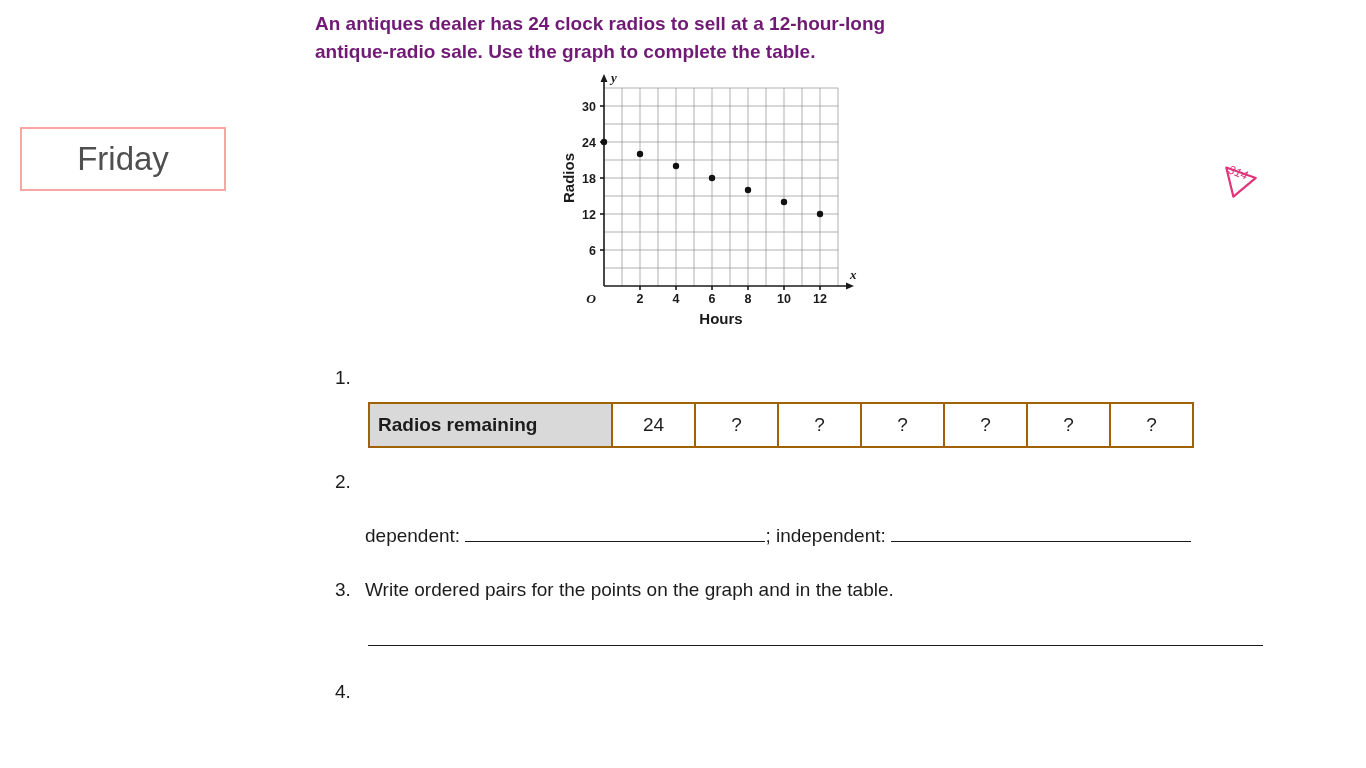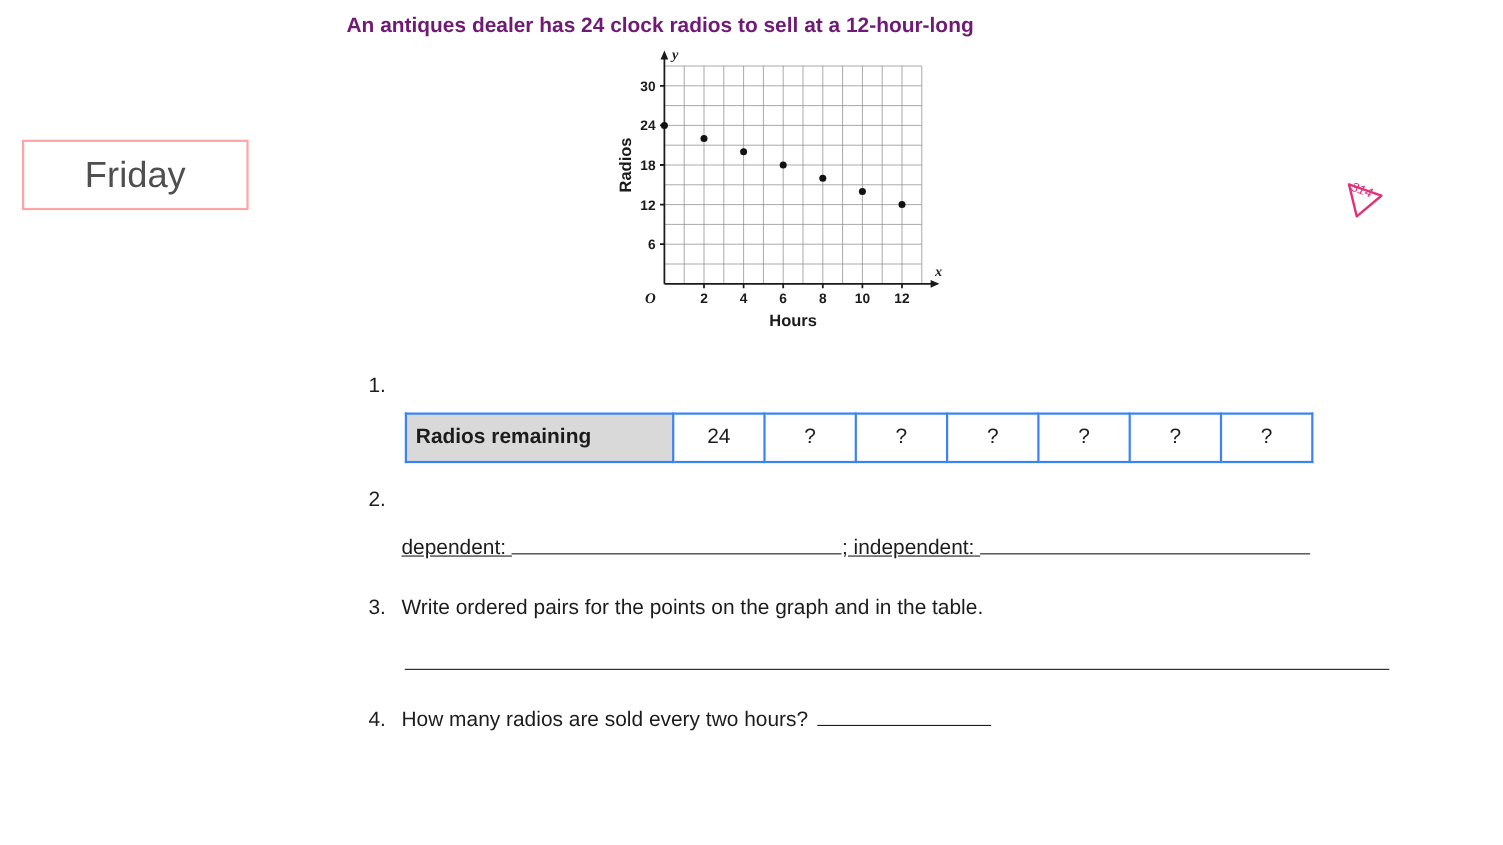--- a/index.html
+++ b/index.html
@@ -53,35 +53,35 @@
   .q3 { margin-top: 26px; }
   .q4 { margin-top: 32px; }
   .var { font-style: italic; }
 
   
   table.data-table {
     border-collapse: collapse;
     margin: 10px 0 0 53px;
   }
   table.data-table td {
-    border: 2px solid #3b82f6;
+    border: 2px solid #a16207;
     height: 40px;
     font-size: 19px;
   }
   td.row-header {
     background: #d9d9d9;
     font-weight: bold;
     width: 232px;
     padding-left: 8px;
     text-align: left;
   }
   td.cell { width: 79px; text-align: center; }
 
   
-  .answer-line { margin-top: 16px; padding-left: 50px; text-decoration: underline; }
+  .answer-line { margin-top: 26px; padding-left: 50px; }
   .blank {
     display: inline-block;
     border-bottom: 1.6px solid #1c1c1c;
     height: 17px;
     vertical-align: baseline;
   }
   .blank-300 { width: 300px; }
   .blank-158 { width: 158px; margin-left: 8px; }
   .full-line {
     margin: 40px 0 0 53px;
@@ -96,20 +96,21 @@
 </head>
 <body>
 
 <div class="day-box">
   <span>Friday</span>
 </div>
 
 <div class="content">
 
   <div class="title-line">An antiques dealer has 24 clock radios to sell at a 12-hour-long</div>
+  <div class="title-line">antique-radio sale. Use the graph to complete the table.</div>
 
   <div class="graph-block">
     <svg width="304" height="262" viewBox="0 0 304 262">
         <line x1="62" y1="18" x2="62" y2="216" class="grid"></line>
         <line x1="80" y1="18" x2="80" y2="216" class="grid"></line>
         <line x1="98" y1="18" x2="98" y2="216" class="grid"></line>
         <line x1="116" y1="18" x2="116" y2="216" class="grid"></line>
         <line x1="134" y1="18" x2="134" y2="216" class="grid"></line>
         <line x1="152" y1="18" x2="152" y2="216" class="grid"></line>
         <line x1="170" y1="18" x2="170" y2="216" class="grid"></line>
@@ -202,21 +203,20 @@
 
   <div class="q q3">
     <span class="q-num">3.</span>
     <span>Write ordered pairs for the points on the graph and in the table.</span>
   </div>
 
   <div class="full-line"></div>
 
   <div class="q q4">
     <span class="q-num">4.</span>
-    <span><span>How many radios are sold every two hours?</span><span class="blank blank-158"></span></span>
   </div>
 
 </div>
 
 <div class="mark-wrap">
   <svg width="46" height="46" viewBox="0 0 46 46">
     <g transform="rotate(12 23 23)">
       <path d="M5 9 L36 13 L18 36 Z" fill="none" stroke-width="2.2" stroke-linejoin="round" stroke="#e0337a"></path>
       <text x="7" y="14" font-size="12" font-style="italic" transform="rotate(8 7 14)" fill="#e0337a">314</text>
     </g>

